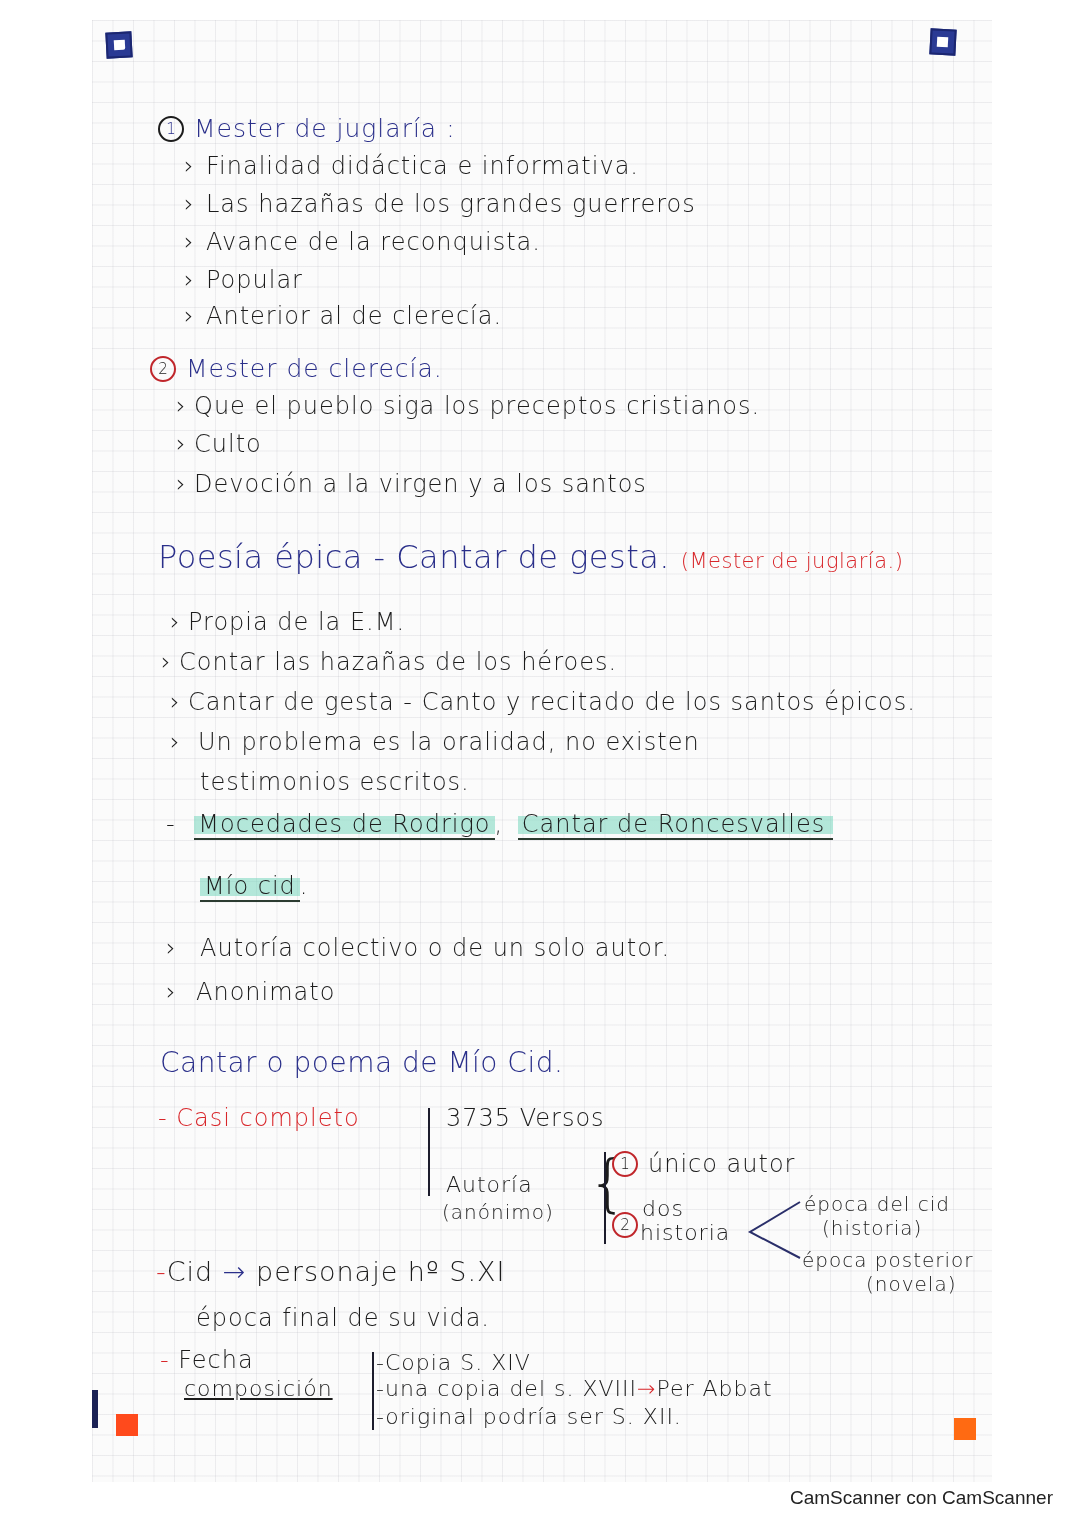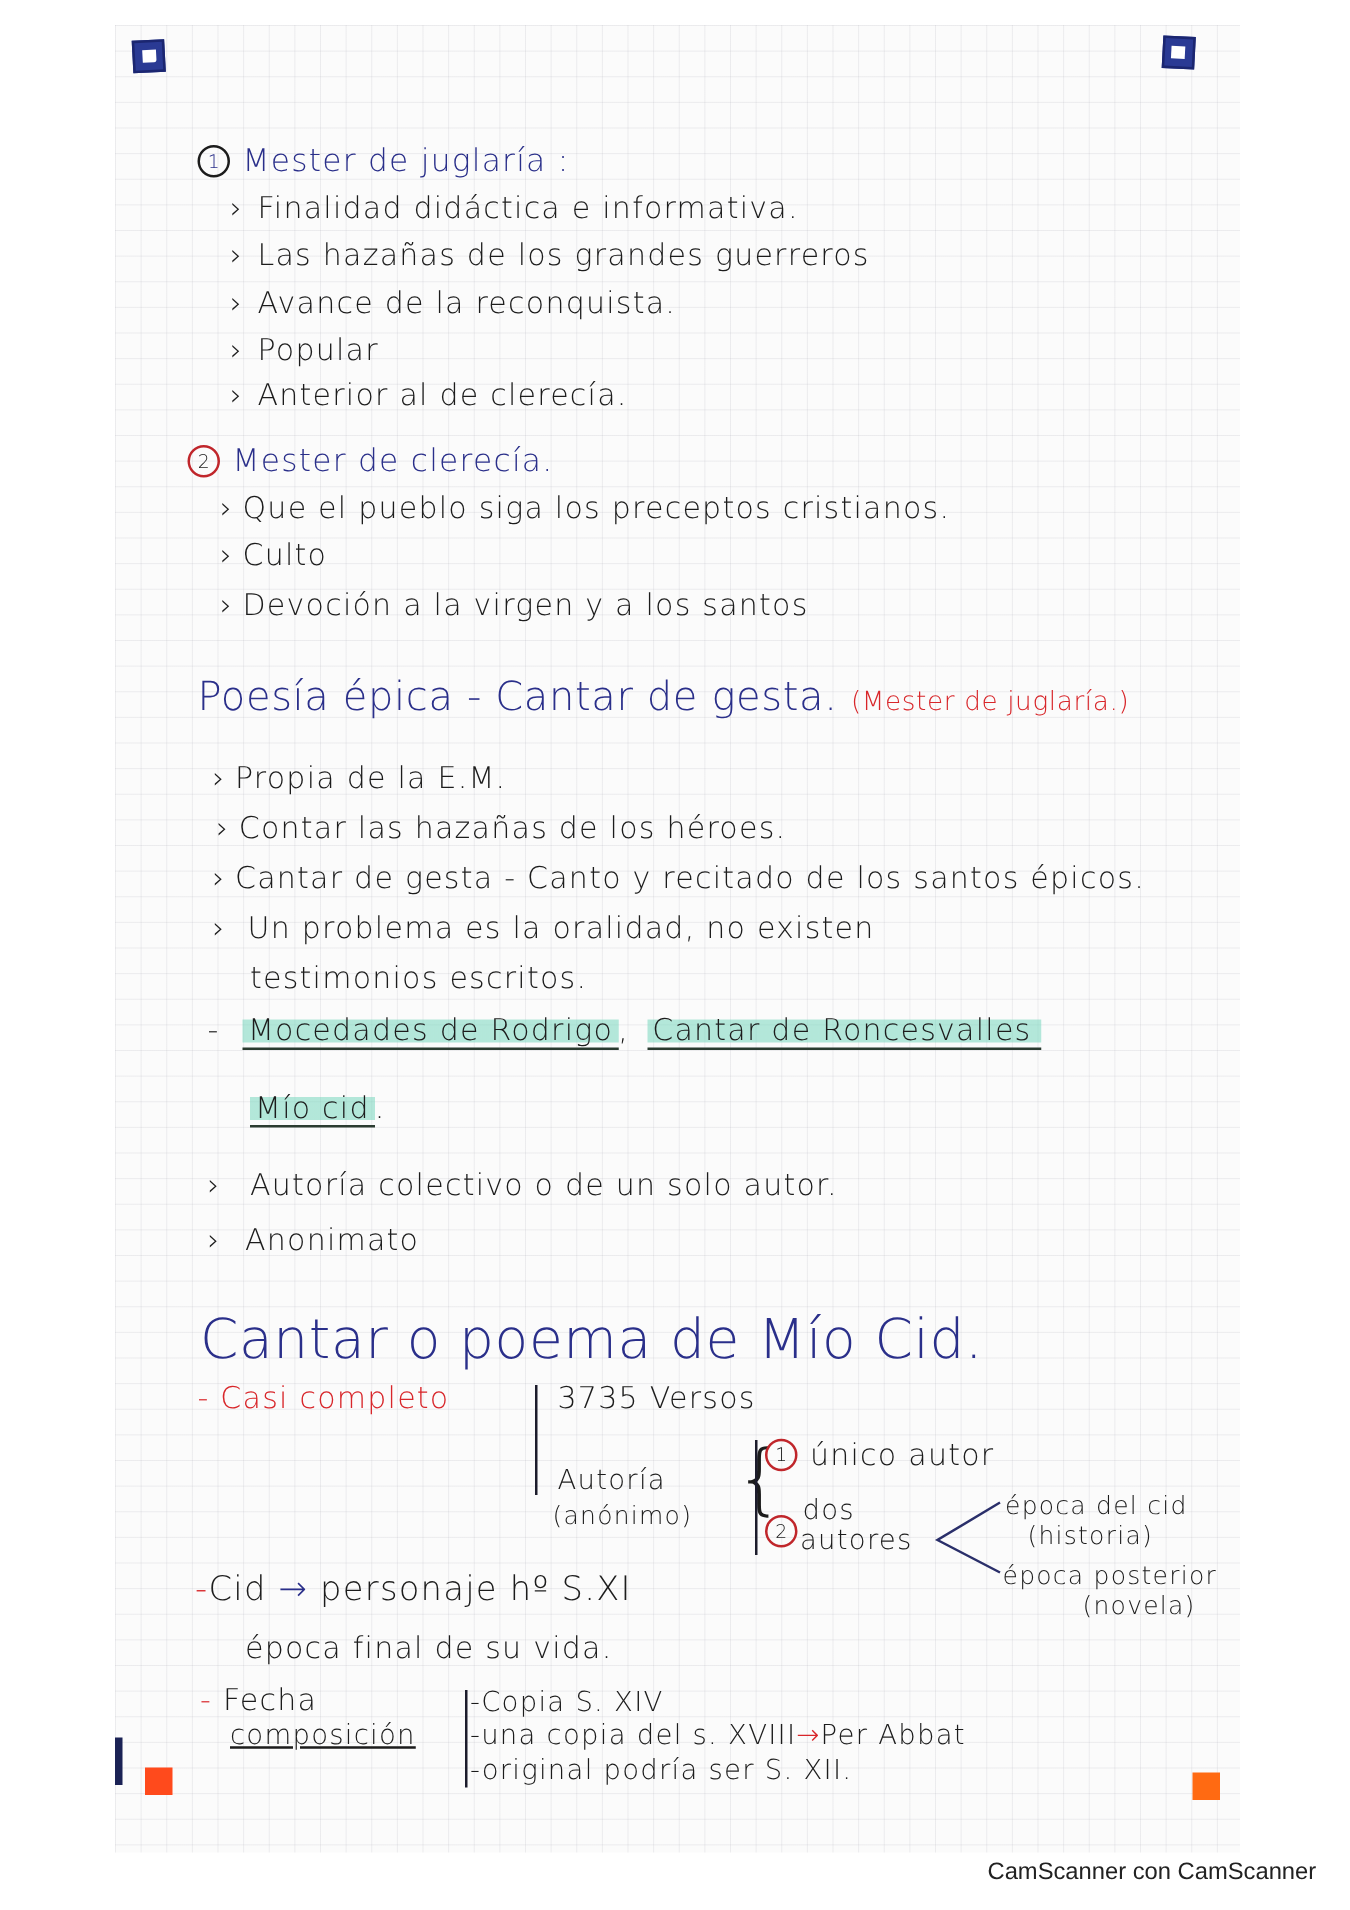--- a/index.html
+++ b/index.html
@@ -89,57 +89,57 @@
 </div>
 <div class="hw t" style="left:176px; top:392px;"><span class="bullet" style="width:18px">›</span><span>Que el pueblo siga los preceptos cristianos.</span></div>
 <div class="hw t" style="left:176px; top:430px;"><span class="bullet" style="width:18px">›</span><span>Culto</span></div>
 <div class="hw t" style="left:176px; top:470px;"><span class="bullet" style="width:18px">›</span><span>Devoción a la virgen y a los santos</span></div>
 
 <div class="hw h-big blue" style="left:158px; top:538px;">
   <span>Poesía épica - Cantar de gesta.</span>
   <span class="red" style="font-size:21px;">(Mester de juglaría.)</span>
 </div>
 <div class="hw t" style="left:170px; top:608px;"><span class="bullet" style="width:18px">›</span><span>Propia de la E.M.</span></div>
-<div class="hw t" style="left:173px; top:648px;"><span class="bullet" style="width:18px">›</span><span>Contar las hazañas de los héroes.</span></div>
+<div class="hw t" style="left:161px; top:648px;"><span class="bullet" style="width:18px">›</span><span>Contar las hazañas de los héroes.</span></div>
 <div class="hw t" style="left:170px; top:688px;"><span class="bullet" style="width:18px">›</span><span>Cantar de gesta - Canto y recitado de los santos épicos.</span></div>
 <div class="hw t" style="left:170px; top:728px;"><span class="bullet" style="width:28px">›</span><span>Un problema es la oralidad, no existen</span></div>
 <div class="hw t" style="left:200px; top:768px;">testimonios escritos.</div>
 
 <div class="hw t" style="left:166px; top:810px;">
   <span>-</span>
   <span class="hl" style="margin-left:10px;">Mocedades de Rodrigo</span><span>,</span>
   <span class="hl" style="margin-left:6px; padding-right:8px;">Cantar de Roncesvalles</span>
 </div>
 <div class="hw t" style="left:200px; top:872px;">
   <span class="hl">Mío cid</span><span>.</span>
 </div>
 
 <div class="hw t" style="left:166px; top:934px;"><span class="bullet" style="width:34px">›</span><span>Autoría colectivo o de un solo autor.</span></div>
 <div class="hw t" style="left:166px; top:978px;"><span class="bullet" style="width:30px">›</span><span>Anonimato</span></div>
 
-<div class="hw h-big blue" style="left:160px; top:1046px; font-size:44px;">Cantar o poema de Mío Cid.</div>
+<div class="hw h-big blue" style="left:160px; top:1046px; font-size:28px;">Cantar o poema de Mío Cid.</div>
 
 <div class="hw t" style="left:158px; top:1104px;"><span class="red">- Casi completo</span></div>
 <div class="vline" style="left:428px; top:1108px; height:88px;"></div>
 <div class="hw t" style="left:446px; top:1104px;">3735 Versos</div>
 
 <div class="hw t-sm" style="left:446px; top:1172px;">Autoría</div>
 <div class="hw t-xs" style="left:442px; top:1200px;">(anónimo)</div>
 
 <div class="brace" style="left:588px; top:1152px;">{</div>
 <div class="vline" style="left:604px; top:1152px; height:92px; width:1.5px;"></div>
 
 <div class="hw t" style="left:612px; top:1150px;">
   <span class="num-circle redc">1</span><span>único autor</span>
 </div>
 <div class="hw t-sm" style="left:612px; top:1212px;">
   <span class="num-circle redc">2</span>
 </div>
 <div class="hw t-sm" style="left:642px; top:1196px;">dos</div>
-<div class="hw t-sm" style="left:640px; top:1220px;">autores</div>
+<div class="hw t-sm" style="left:640px; top:1220px;">historia</div>
 
 <svg class="branch" style="left:744px; top:1196px;" width="60" height="66">
   <path d="M56 6 L6 36 L56 62" fill="none" stroke="#2a2f6a" stroke-width="2"></path>
 </svg>
 <div class="hw t-xs" style="left:804px; top:1192px;">época del cid</div>
 <div class="hw t-xs" style="left:822px; top:1216px;">(historia)</div>
 <div class="hw t-xs" style="left:802px; top:1248px;">época posterior</div>
 <div class="hw t-xs" style="left:866px; top:1272px;">(novela)</div>
 
 <div class="hw t" style="left:156px; top:1256px; font-size:27px;">

